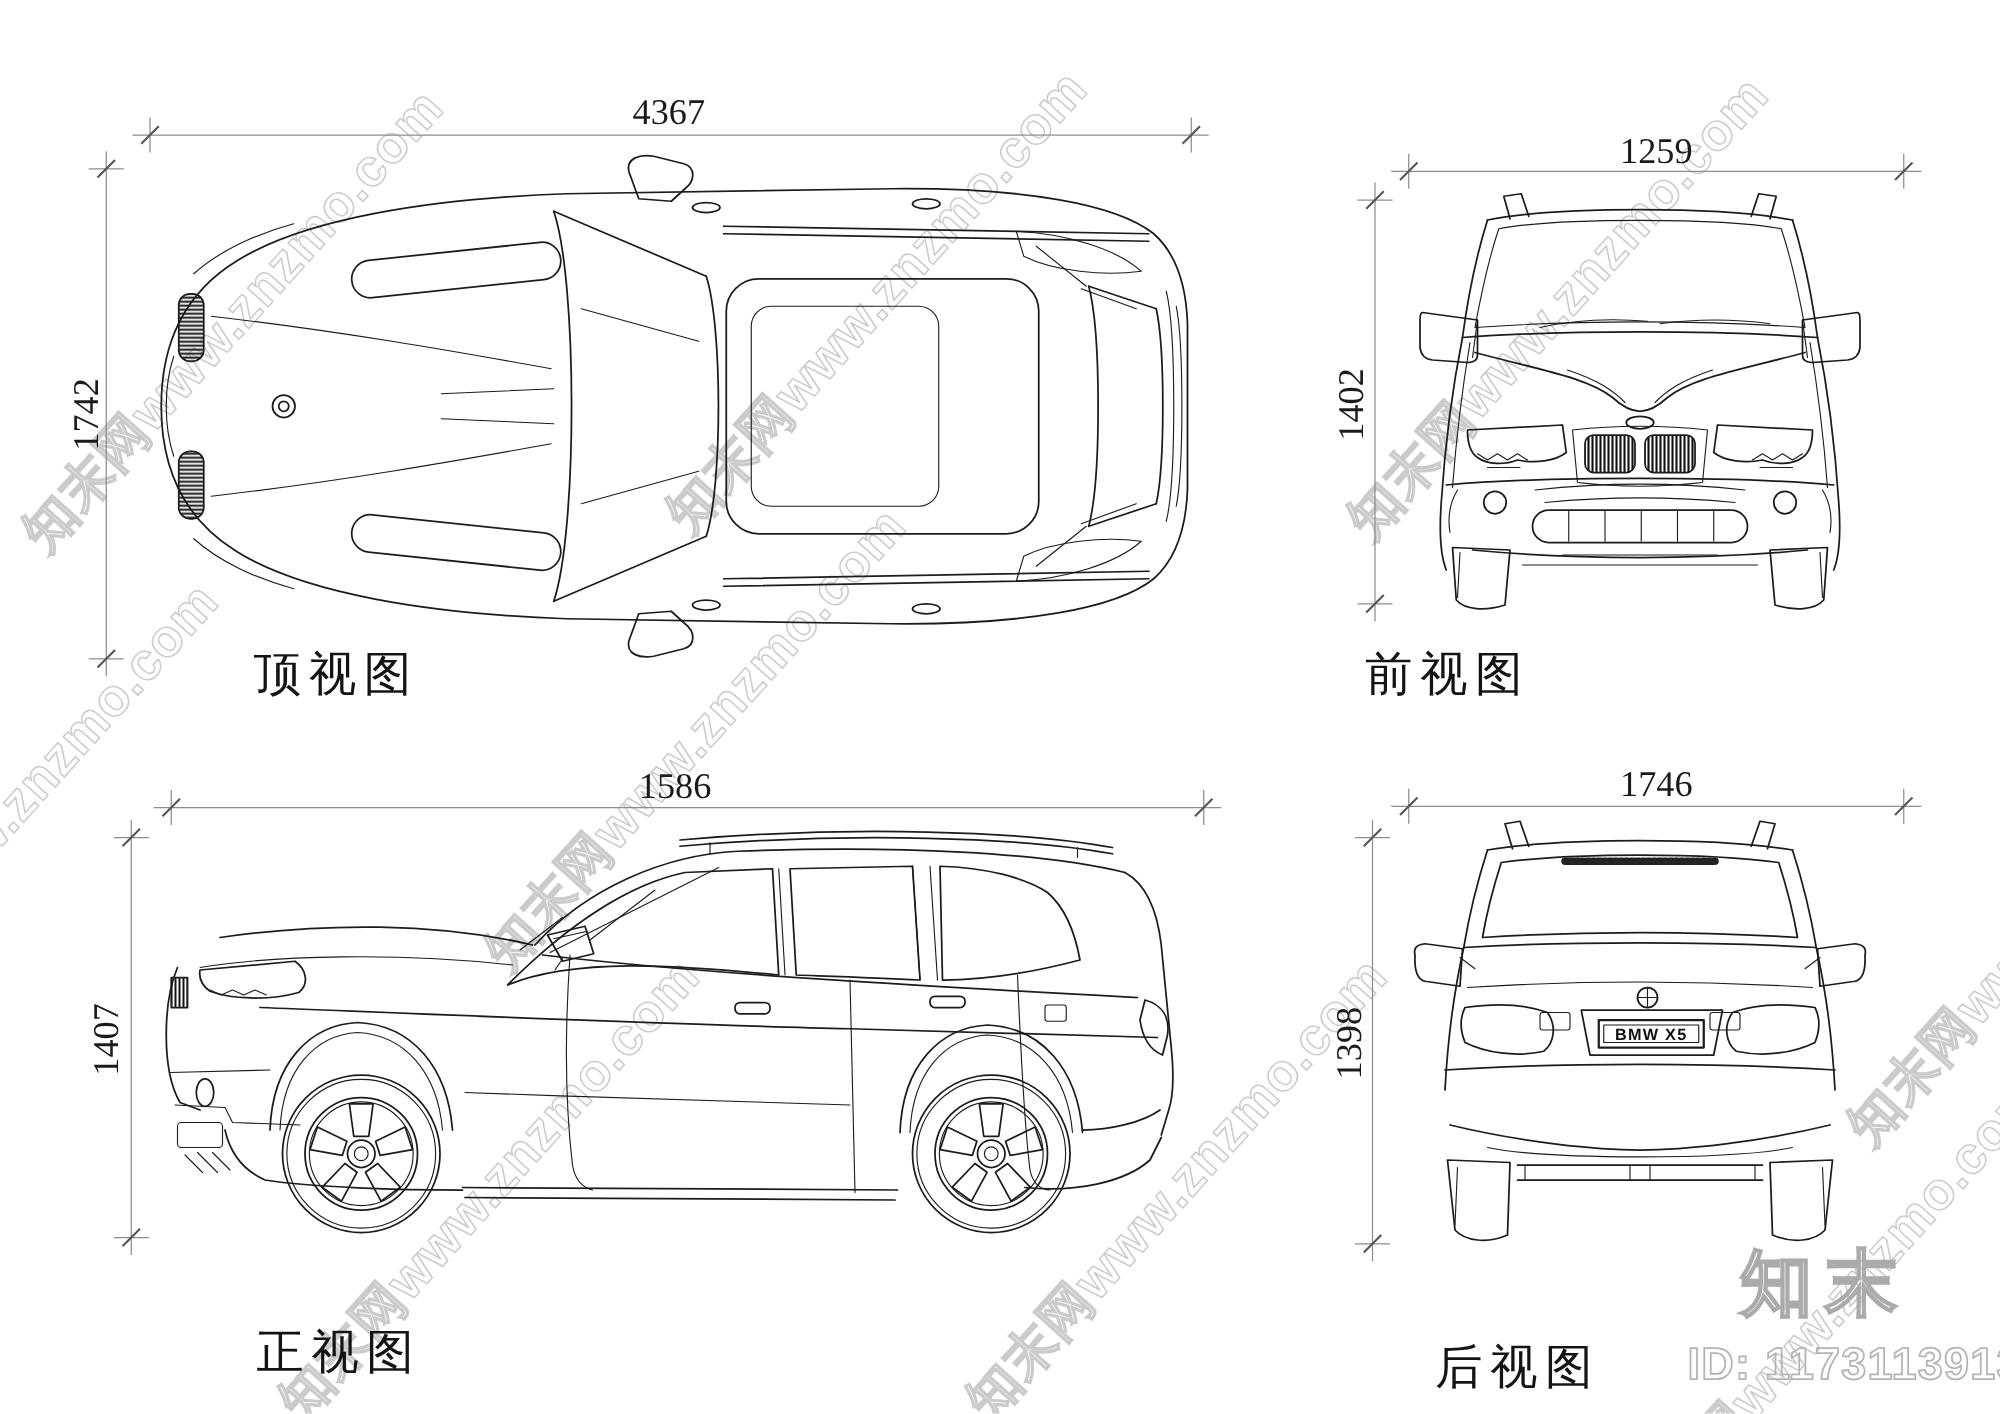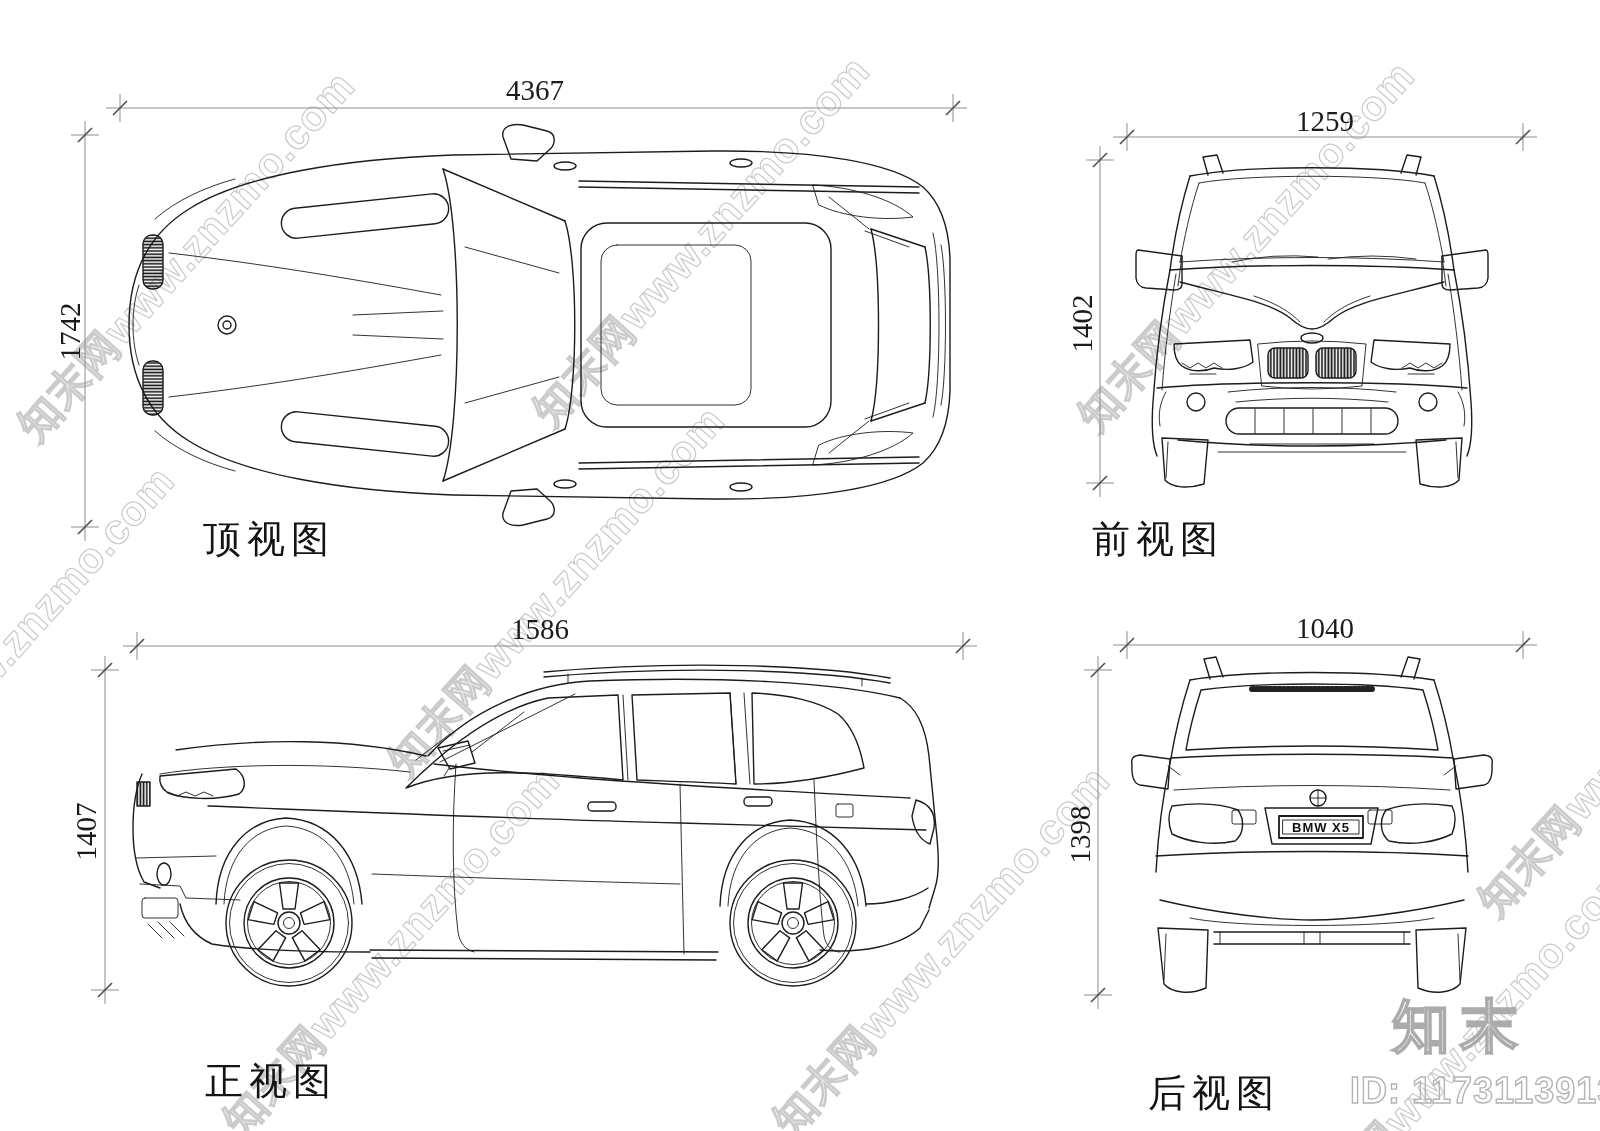--- a/index.html
+++ b/index.html
@@ -357,21 +357,21 @@
       </g>
     </g>
   </svg>
 
   <div class="dim-text" style="left:435px;top:74px">4367</div>
   <div class="dim-text v" style="left:0px;top:315px">1742</div>
   <div class="dim-text" style="left:1225px;top:105px">1259</div>
   <div class="dim-text v" style="left:1012px;top:307px">1402</div>
   <div class="dim-text" style="left:440px;top:613px">1586</div>
   <div class="dim-text v" style="left:16px;top:815px">1407</div>
-  <div class="dim-text" style="left:1225px;top:612px">1040</div>
+  <div class="dim-text" style="left:1225px;top:612px">1746</div>
   <div class="dim-text v" style="left:1010px;top:818px">1398</div>
 
   <div class="view-label" style="left:203px;top:514px">顶视图</div>
   <div class="view-label" style="left:1092px;top:514px">前视图</div>
   <div class="view-label" style="left:205px;top:1056px">正视图</div>
   <div class="view-label" style="left:1148px;top:1068px">后视图</div>
 
   <div class="logo">知末</div>
   <div class="image-id">ID: 1173113913</div>
 

